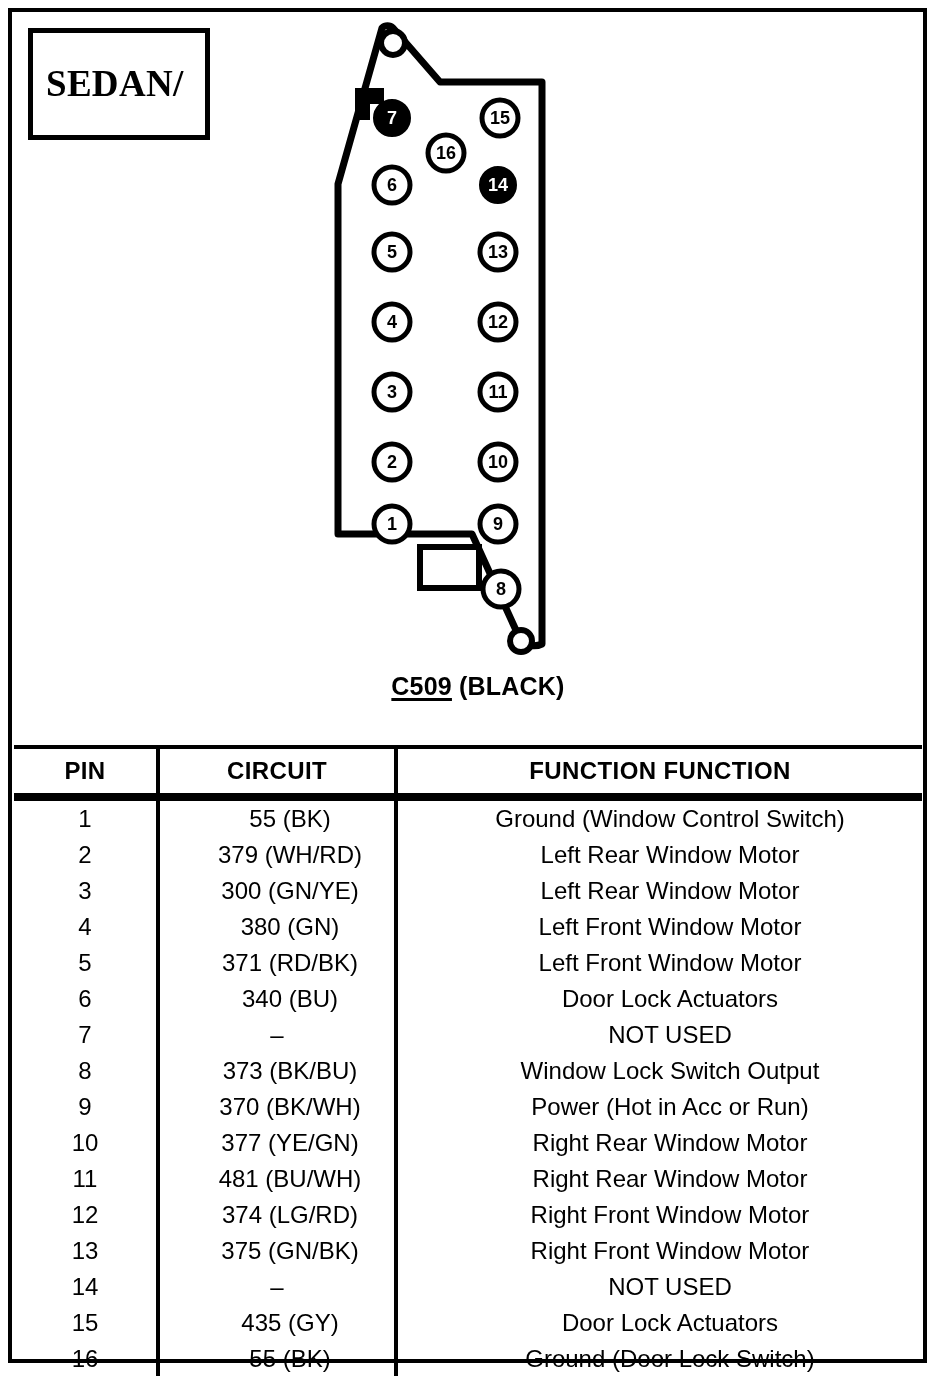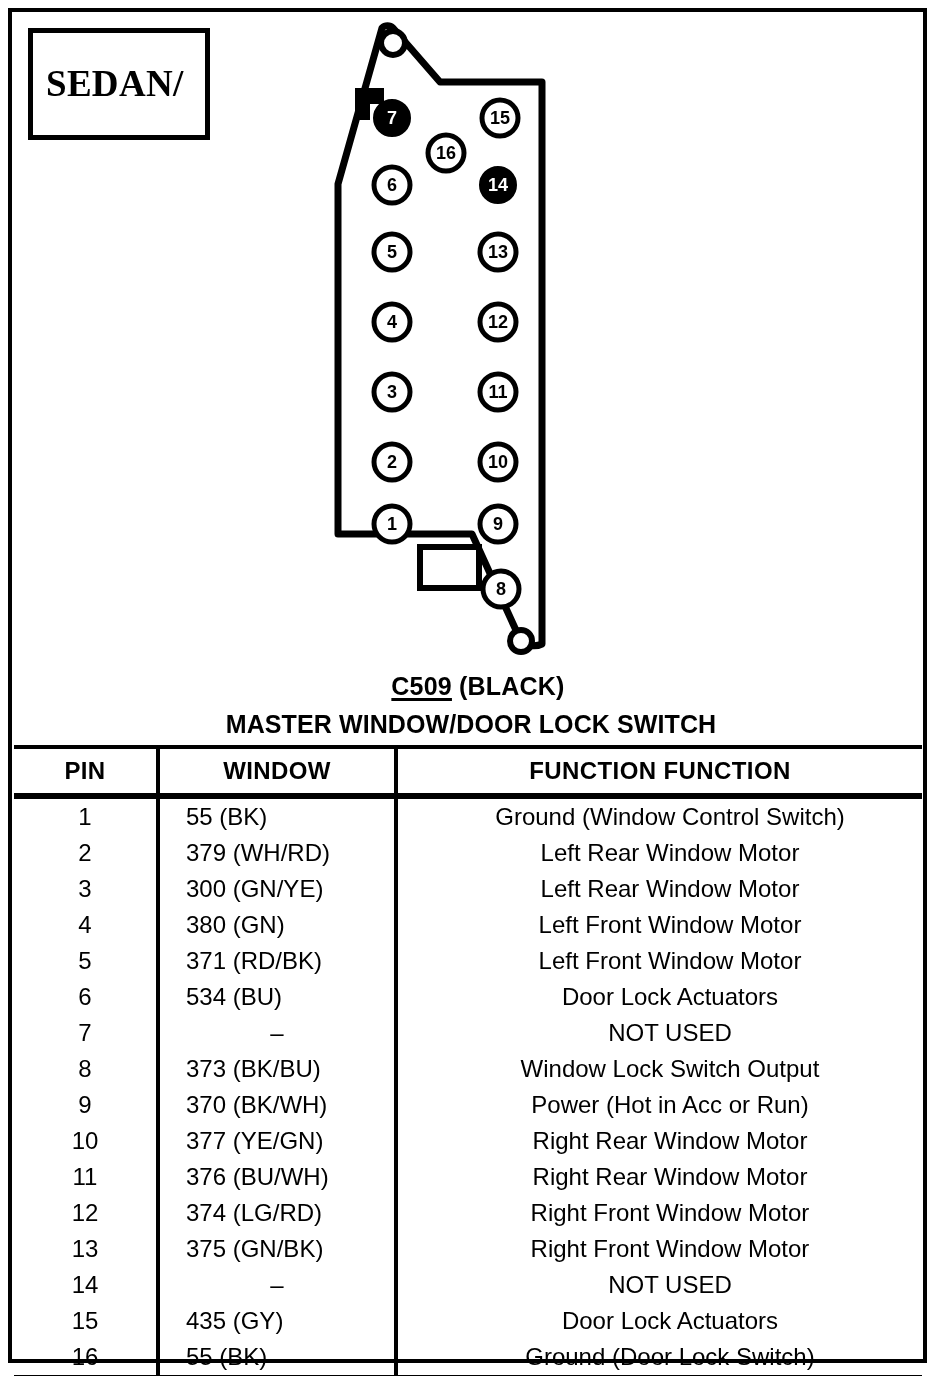--- a/index.html
+++ b/index.html
@@ -117,26 +117,26 @@
     padding: 0;
     letter-spacing: 0.4px;
   }
   #pin-table td {
     font-size: 24px;
     height: 36px;
     padding: 0;
     font-weight: normal;
   }
   #pin-table .cell-pin   { text-align: center; }
-  #pin-table .cell-circuit { text-align: left; padding-left: 26px; }
+  #pin-table .cell-circuit { text-align: center; padding-left: 26px; }
   #pin-table .cell-func  { text-align: center; padding-left: 20px; }
   #pin-table .cell-circuit.dash { text-align: center; padding-left: 0; }
 
   
-  #pin-table thead tr { border-top: 4px solid #000; border-bottom: 6px solid #000000; }
+  #pin-table thead tr { border-top: 4px solid #000; border-bottom: 8px solid #000000; }
   #pin-table tbody tr:last-child { border-bottom: 4px solid #000; }
   #pin-table .col-sep-left { border-left: 4px solid #000; }
 </style>
 </head>
 <body>
 
 <div id="page">
 
   <div id="outer-border"></div>
 
@@ -231,32 +231,31 @@
             <circle cx="181" cy="575" r="18" fill="#ffffff" stroke="#000000" stroke-width="5"></circle>
             <text x="181" y="581" text-anchor="middle" font-family="&quot;Liberation Sans&quot;, sans-serif" font-size="18" font-weight="bold" fill="#000000">8</text>
           </g>
         </g>
     </svg>
   </div>
 
   <div id="connector-id">
     <span class="underlined">C509</span><span> </span><span>(BLACK)</span>
   </div>
-  <div id="connector-name">MASTER WINDOW/DOOR LOCK SWITCH</div>
 
   <table id="pin-table">
     <colgroup>
       <col class="c-pin">
         <col class="c-circuit">
         <col class="c-func">
     </colgroup>
     <thead>
       <tr>
         <th>PIN</th>
-        <th class="col-sep-left">WINDOW</th>
+        <th class="col-sep-left">CIRCUIT</th>
         <th class="col-sep-left">FUNCTION FUNCTION</th>
       </tr>
     </thead>
     <tbody id="pin-table-body">
         <tr>
           <td class="cell-pin">1</td>
           <td class="cell-circuit col-sep-left">55 (BK)</td>
           <td class="cell-func col-sep-left">Ground (Window Control Switch)</td>
         </tr>
         <tr>
@@ -274,21 +273,21 @@
           <td class="cell-circuit col-sep-left">380 (GN)</td>
           <td class="cell-func col-sep-left">Left Front Window Motor</td>
         </tr>
         <tr>
           <td class="cell-pin">5</td>
           <td class="cell-circuit col-sep-left">371 (RD/BK)</td>
           <td class="cell-func col-sep-left">Left Front Window Motor</td>
         </tr>
         <tr>
           <td class="cell-pin">6</td>
-          <td class="cell-circuit col-sep-left">534 (BU)</td>
+          <td class="cell-circuit col-sep-left">340 (BU)</td>
           <td class="cell-func col-sep-left">Door Lock Actuators</td>
         </tr>
         <tr>
           <td class="cell-pin">7</td>
           <td class="cell-circuit col-sep-left dash">–</td>
           <td class="cell-func col-sep-left">NOT USED</td>
         </tr>
         <tr>
           <td class="cell-pin">8</td>
           <td class="cell-circuit col-sep-left">373 (BK/BU)</td>
@@ -299,21 +298,21 @@
           <td class="cell-circuit col-sep-left">370 (BK/WH)</td>
           <td class="cell-func col-sep-left">Power (Hot in Acc or Run)</td>
         </tr>
         <tr>
           <td class="cell-pin">10</td>
           <td class="cell-circuit col-sep-left">377 (YE/GN)</td>
           <td class="cell-func col-sep-left">Right Rear Window Motor</td>
         </tr>
         <tr>
           <td class="cell-pin">11</td>
-          <td class="cell-circuit col-sep-left">376 (BU/WH)</td>
+          <td class="cell-circuit col-sep-left">481 (BU/WH)</td>
           <td class="cell-func col-sep-left">Right Rear Window Motor</td>
         </tr>
         <tr>
           <td class="cell-pin">12</td>
           <td class="cell-circuit col-sep-left">374 (LG/RD)</td>
           <td class="cell-func col-sep-left">Right Front Window Motor</td>
         </tr>
         <tr>
           <td class="cell-pin">13</td>
           <td class="cell-circuit col-sep-left">375 (GN/BK)</td>

